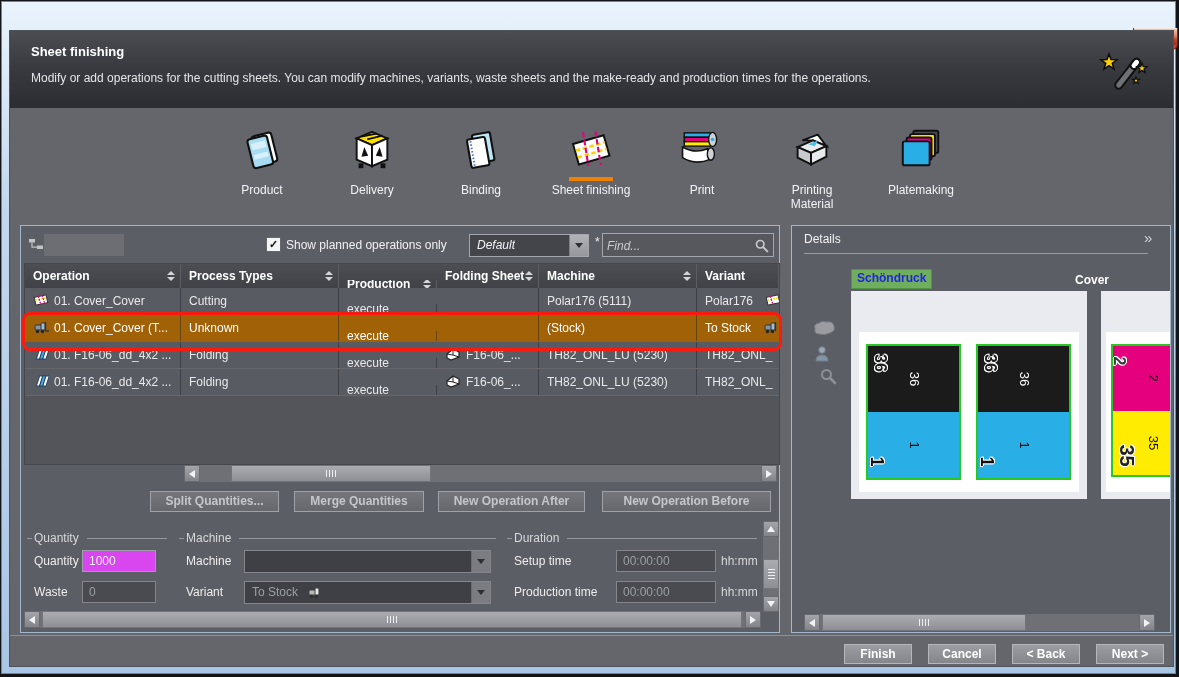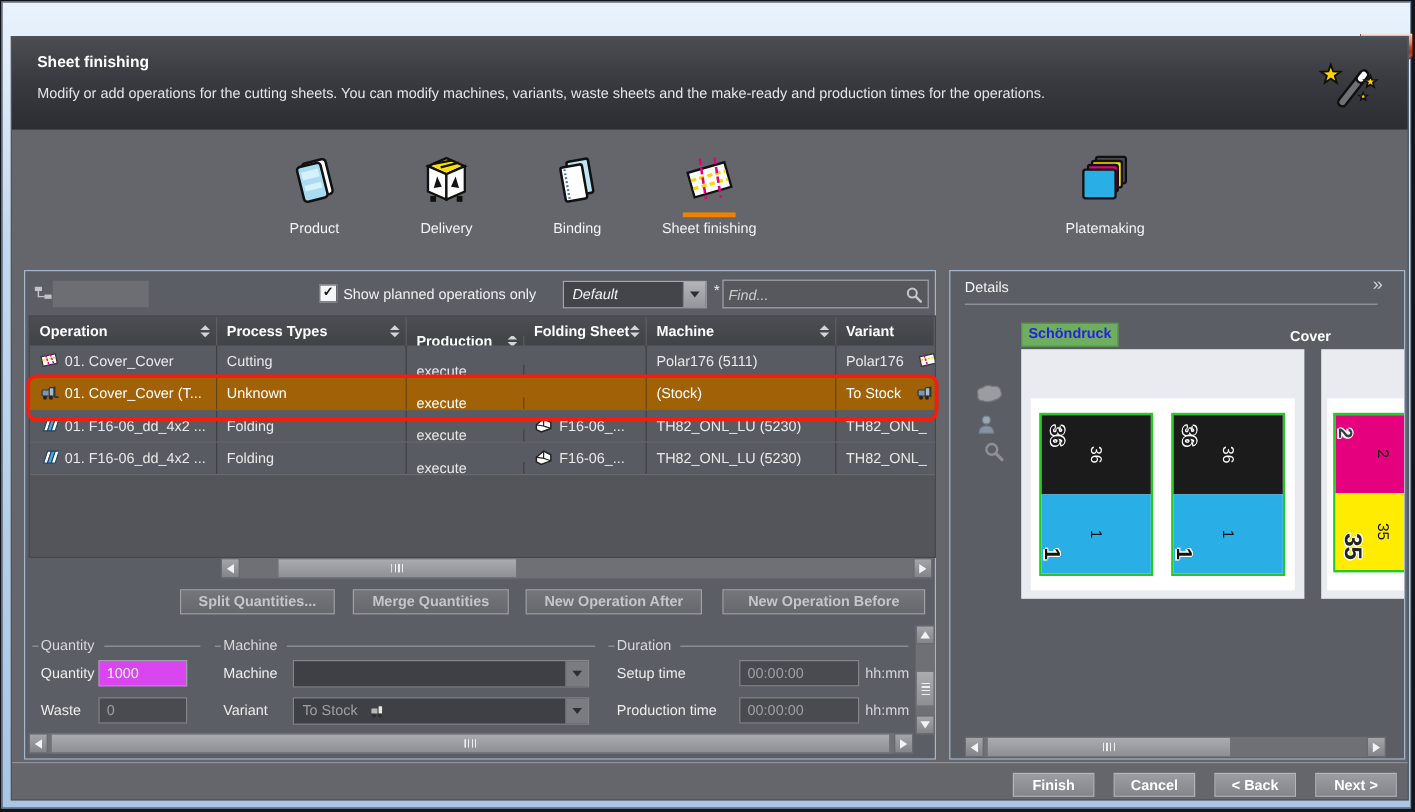--- a/index.html
+++ b/index.html
@@ -192,21 +192,47 @@
                   <line x1="9" y1="29" x2="43" y2="29" stroke="#ffd400" stroke-width="3" stroke-dasharray="5 3"></line>
                 </g>
                 <line x1="17" y1="5" x2="23" y2="43" stroke="#e5017d" stroke-width="2.4" stroke-dasharray="6 3"></line>
                 <line x1="31" y1="4" x2="37" y2="42" stroke="#e5017d" stroke-width="2.4" stroke-dasharray="6 3"></line>
               </svg>
         </span>
         <span class="abs step-bar" style="background:#f08200"></span>
         <span class="abs step-lb">Sheet finishing</span>
       </div>
       <div class="abs dash" style="left:626px"></div>
+      <div class="abs step" style="left:642px">
+        <span class="abs step-ic">
+          <svg width="46" height="42" viewBox="0 0 52 44">
+                <rect x="6" y="6" width="30" height="5" fill="#29aee6" stroke="#111" stroke-width="1.6"></rect>
+                <rect x="6" y="11" width="30" height="5" fill="#e5017d" stroke="#111" stroke-width="1.6"></rect>
+                <rect x="6" y="16" width="30" height="5" fill="#ffec00" stroke="#111" stroke-width="1.6"></rect>
+                <ellipse cx="38" cy="13.5" rx="4.5" ry="8" fill="#cfd3d8" stroke="#111" stroke-width="1.6"></ellipse>
+                <circle cx="38" cy="13.5" r="2" fill="#29aee6"></circle>
+                <path d="M4 22 q14 8 28 2 l3 12 q-16 7 -31 -2 z" fill="#fff" stroke="#111" stroke-width="1.8"></path>
+                <ellipse cx="36" cy="30" rx="4" ry="7" fill="#cfd3d8" stroke="#111" stroke-width="1.6"></ellipse>
+              </svg>
+        </span>
+        <span class="abs step-lb">Print</span>
+      </div>
       <div class="abs dash" style="left:736px"></div>
+      <div class="abs step" style="left:752px">
+        <span class="abs step-ic">
+          <svg width="46" height="46" viewBox="0 0 48 48">
+                <polygon points="14,15 30,9 39,21 25,15" fill="#fff" stroke="#111" stroke-width="2"></polygon>
+                <polygon points="9,22 25,15 39,21 23,28" fill="#e8eaee" stroke="#111" stroke-width="2"></polygon>
+                <polygon points="20,19 30,15 27,21" fill="#49c0e8"></polygon>
+                <polygon points="9,22 23,28 23,40 9,33" fill="#c8cace" stroke="#111" stroke-width="2"></polygon>
+                <polygon points="39,21 23,28 23,40 39,32" fill="#e8eaee" stroke="#111" stroke-width="2"></polygon>
+              </svg>
+        </span>
+        <span class="abs step-lb">Printing Material</span>
+      </div>
       <div class="abs dash" style="left:846px"></div>
       <div class="abs step" style="left:861px">
         <span class="abs step-ic">
           <svg width="46" height="46" viewBox="0 0 48 48">
                 <rect x="16" y="5" width="26" height="23" rx="2" fill="#4a4a4e" stroke="#111" stroke-width="2"></rect>
                 <rect x="12.5" y="8.5" width="26" height="23" rx="2" fill="#ffe000" stroke="#111" stroke-width="2"></rect>
                 <rect x="9" y="12" width="26" height="23" rx="2" fill="#e5017d" stroke="#111" stroke-width="2"></rect>
                 <rect x="5" y="16" width="28" height="25" rx="2" fill="#29aee6" stroke="#111" stroke-width="2"></rect>
               </svg>
         </span>

